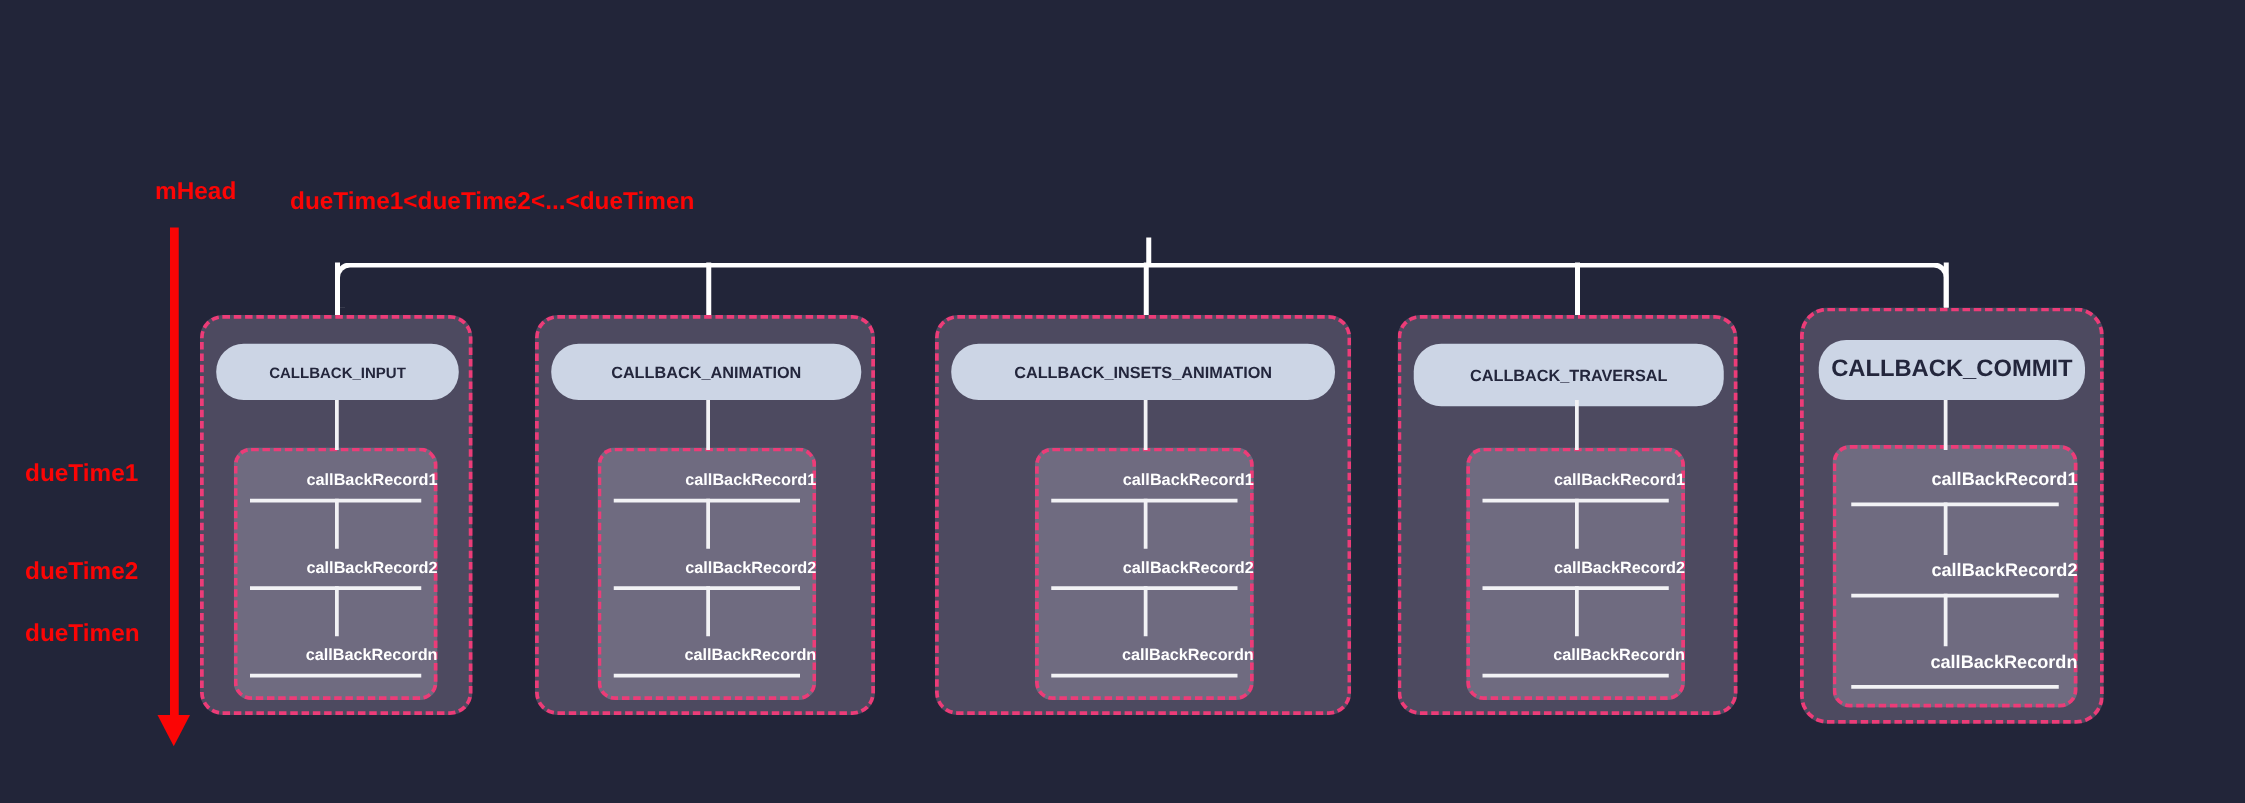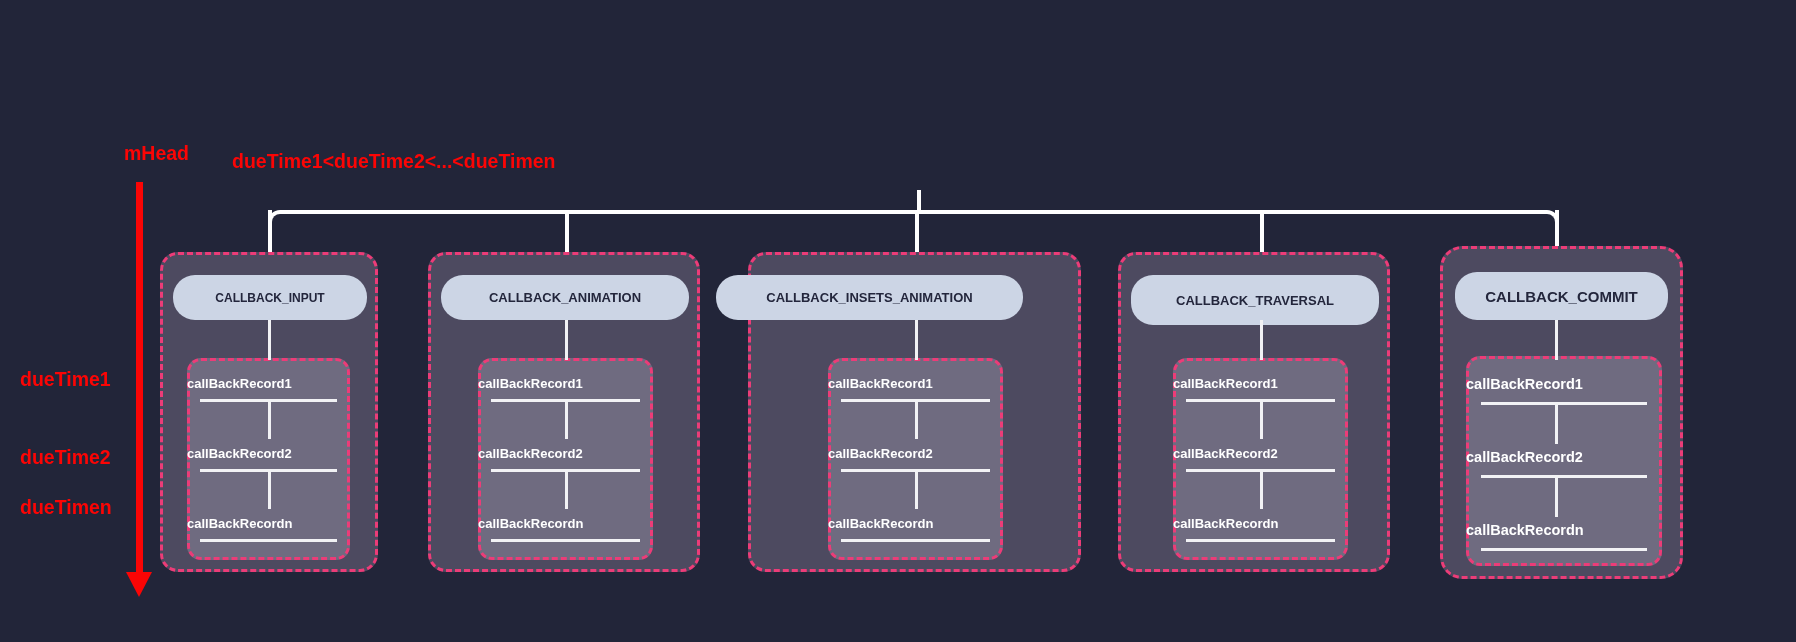--- a/index.html
+++ b/index.html
@@ -140,21 +140,21 @@
     position: absolute;
     box-sizing: border-box;
     background: #6f6b80;
     border: 3px dashed #ec3c78;
     border-radius: 14px;
     z-index: 4;
   }
   .record-label {
     position: absolute;
     width: 100%;
-    text-align: left;
+    text-align: right;
     color: #ffffff;
     font-weight: bold;
     white-space: nowrap;
     z-index: 6;
   }
   .record-sep {
     position: absolute;
     height: 3px;
     background: #f2f2f5;
     z-index: 5;
@@ -212,21 +212,21 @@
   <div class="record-label" style="left:478px;top:376px;width:175px;font-size:13px;">callBackRecord1</div>
   <div class="record-sep" style="left:491px;top:399px;width:149px;"></div>
   <div class="link-v" style="left:565px;top:399px;height:40px;"></div>
   <div class="record-label" style="left:478px;top:446px;width:175px;font-size:13px;">callBackRecord2</div>
   <div class="record-sep" style="left:491px;top:469px;width:149px;"></div>
   <div class="link-v" style="left:565px;top:469px;height:40px;"></div>
   <div class="record-label" style="left:478px;top:516px;width:175px;font-size:13px;">callBackRecordn</div>
   <div class="record-sep" style="left:491px;top:539px;width:149px;"></div>
 
   <div class="queue" style="left:748px;top:252px;width:333px;height:320px;"></div>
-  <div class="queue-title" style="left:716px;top:275px;width:307px;height:45px;font-size:13px;">
+  <div class="queue-title" style="left:761px;top:275px;width:307px;height:45px;font-size:13px;">
     <span>CALLBACK_INSETS_ANIMATION</span>
   </div>
   <div class="link-v" style="left:915px;top:320px;height:40px;"></div>
   <div class="record-box" style="left:828px;top:358px;width:175px;height:202px;"></div>
   <div class="record-label" style="left:828px;top:376px;width:175px;font-size:13px;">callBackRecord1</div>
   <div class="record-sep" style="left:841px;top:399px;width:149px;"></div>
   <div class="link-v" style="left:915px;top:399px;height:40px;"></div>
   <div class="record-label" style="left:828px;top:446px;width:175px;font-size:13px;">callBackRecord2</div>
   <div class="record-sep" style="left:841px;top:469px;width:149px;"></div>
   <div class="link-v" style="left:915px;top:469px;height:40px;"></div>
@@ -242,21 +242,21 @@
   <div class="record-label" style="left:1173px;top:376px;width:175px;font-size:13px;">callBackRecord1</div>
   <div class="record-sep" style="left:1186px;top:399px;width:149px;"></div>
   <div class="link-v" style="left:1260px;top:399px;height:40px;"></div>
   <div class="record-label" style="left:1173px;top:446px;width:175px;font-size:13px;">callBackRecord2</div>
   <div class="record-sep" style="left:1186px;top:469px;width:149px;"></div>
   <div class="link-v" style="left:1260px;top:469px;height:40px;"></div>
   <div class="record-label" style="left:1173px;top:516px;width:175px;font-size:13px;">callBackRecordn</div>
   <div class="record-sep" style="left:1186px;top:539px;width:149px;"></div>
 
   <div class="queue" style="left:1440px;top:246px;width:243px;height:333px;border-radius:22px;"></div>
-  <div class="queue-title" style="left:1455px;top:272px;width:213px;height:48px;font-size:15px;">
+  <div class="queue-title" style="left:1455px;top:272px;width:213px;height:48px;font-size:19px;">
     <span>CALLBACK_COMMIT</span>
   </div>
   <div class="link-v" style="left:1555px;top:320px;height:40px;"></div>
   <div class="record-box" style="left:1466px;top:356px;width:196px;height:210px;"></div>
   <div class="record-label" style="left:1466px;top:376px;width:196px;font-size:14.5px;">callBackRecord1</div>
   <div class="record-sep" style="left:1481px;top:402px;width:166px;"></div>
   <div class="link-v" style="left:1555px;top:402px;height:42px;"></div>
   <div class="record-label" style="left:1466px;top:449px;width:196px;font-size:14.5px;">callBackRecord2</div>
   <div class="record-sep" style="left:1481px;top:475px;width:166px;"></div>
   <div class="link-v" style="left:1555px;top:475px;height:42px;"></div>

